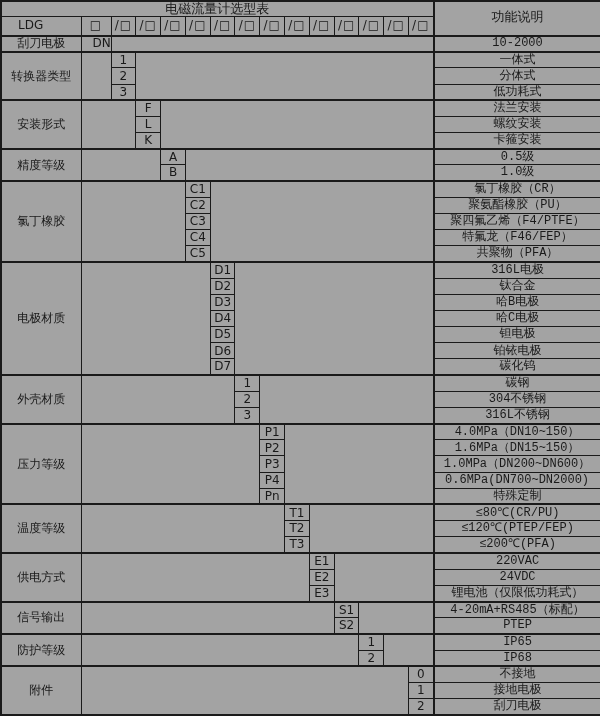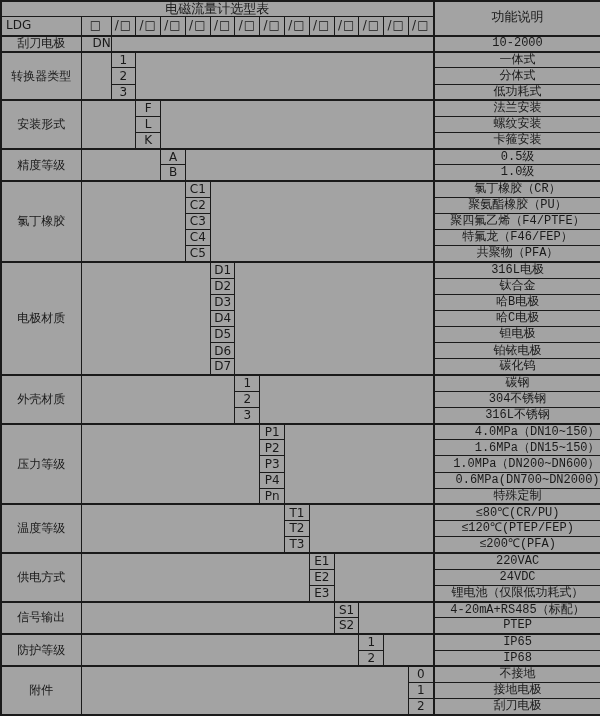--- a/index.html
+++ b/index.html
@@ -21,24 +21,24 @@
     overflow:hidden;
     white-space:nowrap;
     line-height:1.05;
   }
   tr{height:16px;}
   tr.row-title{height:14px;}
   tr.row-model{height:19px;}
   tr.block-start > td{border-top:2px solid #1a1a1a;}
   .title-cell{font-size:13px;}
   .header-cell{font-size:13px;}
-  .ldg-cell{text-align:left;padding-left:4px;}
+  .ldg-cell{text-align:left;padding-left:16px;}
   .dn-cell{text-align:left;padding-left:11px;}
   .func-col{border-left:2px solid #1a1a1a;font-family:Liberation Mono, monospace;}
-  .left-align{text-align:right;padding-left:0;}
+  .left-align{text-align:center;padding-left:0;}
   .slot-cell{font-size:12px;letter-spacing:1px;}
 </style>
 </head>
 <body>
 
 <div class="page">
   <table>
     <colgroup>
       <col style="width:80px">
       <col style="width:30px">

